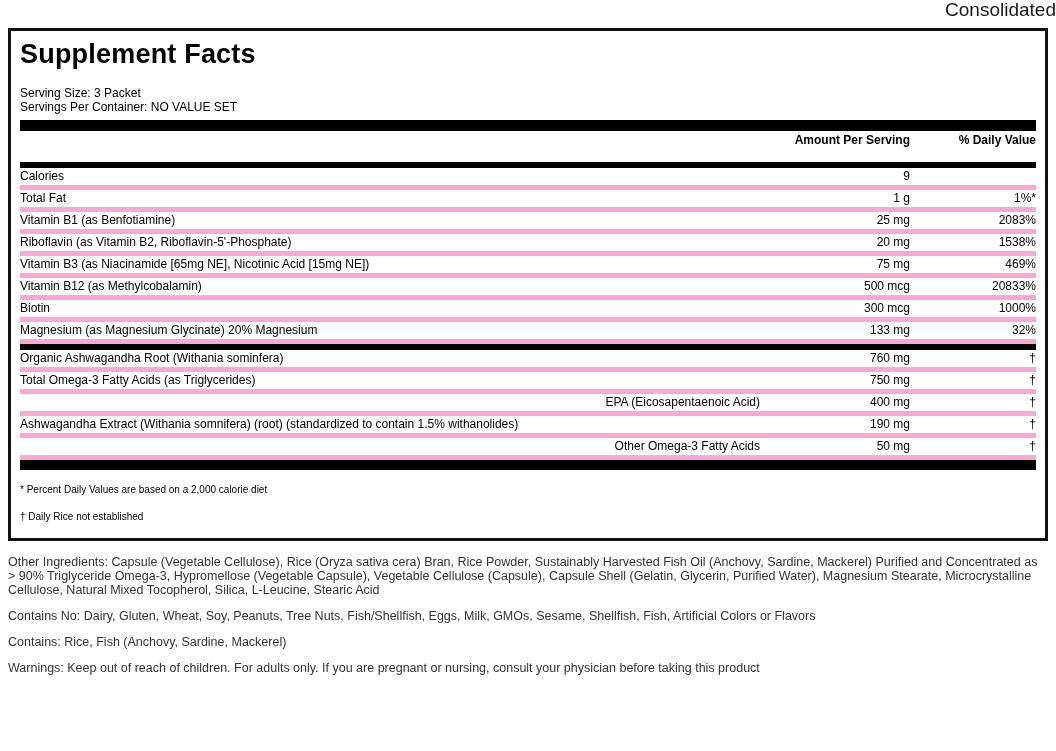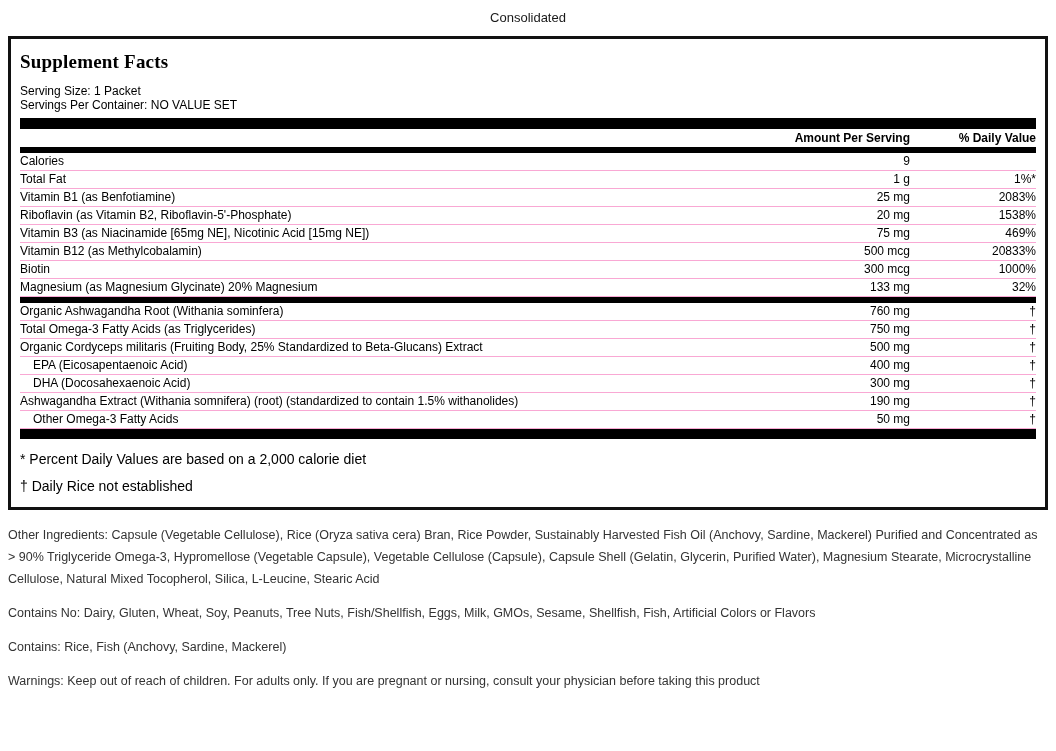--- a/index.html
+++ b/index.html
@@ -5,40 +5,39 @@
   * { box-sizing: border-box; }
   html, body {
     margin: 0;
     padding: 0;
     background: #ffffff;
     width: 1056px;
     font-family: "Liberation Sans", sans-serif;
     color: #000;
   }
   .page-title {
-    padding-top: 10px;
-    text-align: center;
-    font-size: 13px;
+    padding-top: 2px;
+    text-align: right;
+    font-size: 19px;
     line-height: 16px;
     color: #1a1a1a;
     margin-bottom: 10px;
   }
   .facts-box {
     margin: 0 8px;
     border: 3px solid #111;
     padding: 6px 9px 14px 9px;
     background: #fff;
   }
   .facts-title {
-    font-size: 19px;
+    font-size: 27px;
     line-height: 30px;
     font-weight: bold;
-    margin: 2px 0 7px 0;
+    margin: 2px 0 17px 0;
     letter-spacing: 0.2px;
-    font-family: Liberation Serif, serif;
   }
   .serving-line {
     font-size: 12px;
     line-height: 14px;
     margin: 0;
   }
   .bar { background: #000; width: 100%; }
   .bar.thick   { height: 11px; margin-top: 6px; }
   .bar.medium  { height: 6px; }
   .bar.bottom  { height: 10px; }
@@ -54,48 +53,48 @@
     font-size: 12px;
     line-height: 13px;
     padding: 2px 0 2px 0;
     vertical-align: bottom;
     overflow: hidden;
     white-space: nowrap;
   }
   tr.header-row th {
     font-weight: bold;
     text-align: right;
-    padding: 3px 0 2px 0;
-  }
-  tr.nutrient-row td { border-bottom: 1px solid #f9a8d4; }
+    padding: 3px 0 15px 0;
+  }
+  tr.nutrient-row td { border-bottom: 5px solid #f9a8d4; }
   td.cell-amount, td.cell-dv { text-align: right; }
-  td.cell-label.indent { padding-left: 13px; }
+  td.cell-label.indent { padding-left: 13px; text-align: right; }
   .footnote {
-    font-size: 14px;
+    font-size: 10px;
     line-height: 14px;
     margin: 13px 0 0 0;
   }
   .below-box {
     margin: 14px 8px 0 8px;
     color: #333;
   }
   .below-box p {
     font-size: 12.5px;
-    line-height: 22px;
+    line-height: 14px;
     margin: 0 0 12px 0;
   }
 </style>
 </head>
 <body>
 
 <div class="page-title">Consolidated</div>
 
 <div class="facts-box">
   <div class="facts-title">Supplement Facts</div>
-  <p class="serving-line">Serving Size: 1 Packet</p>
+  <p class="serving-line">Serving Size: 3 Packet</p>
   <p class="serving-line">Servings Per Container: NO VALUE SET</p>
 
   <div class="bar thick"></div>
 
   <table class="facts-table">
     <colgroup>
         <col class="c-label">
         <col class="c-amount">
         <col class="c-dv">
       </colgroup>
@@ -173,32 +172,22 @@
           <td class="cell-label">Organic Ashwagandha Root (Withania sominfera)</td>
           <td class="cell-amount">760 mg</td>
           <td class="cell-dv">†</td>
         </tr>
         <tr class="nutrient-row">
           <td class="cell-label">Total Omega-3 Fatty Acids (as Triglycerides)</td>
           <td class="cell-amount">750 mg</td>
           <td class="cell-dv">†</td>
         </tr>
         <tr class="nutrient-row">
-          <td class="cell-label">Organic Cordyceps militaris (Fruiting Body, 25% Standardized to Beta-Glucans) Extract</td>
-          <td class="cell-amount">500 mg</td>
-          <td class="cell-dv">†</td>
-        </tr>
-        <tr class="nutrient-row">
           <td class="cell-label indent">EPA (Eicosapentaenoic Acid)</td>
           <td class="cell-amount">400 mg</td>
-          <td class="cell-dv">†</td>
-        </tr>
-        <tr class="nutrient-row">
-          <td class="cell-label indent">DHA (Docosahexaenoic Acid)</td>
-          <td class="cell-amount">300 mg</td>
           <td class="cell-dv">†</td>
         </tr>
         <tr class="nutrient-row">
           <td class="cell-label">Ashwagandha Extract (Withania somnifera) (root) (standardized to contain 1.5% withanolides)</td>
           <td class="cell-amount">190 mg</td>
           <td class="cell-dv">†</td>
         </tr>
         <tr class="nutrient-row">
           <td class="cell-label indent">Other Omega-3 Fatty Acids</td>
           <td class="cell-amount">50 mg</td>

